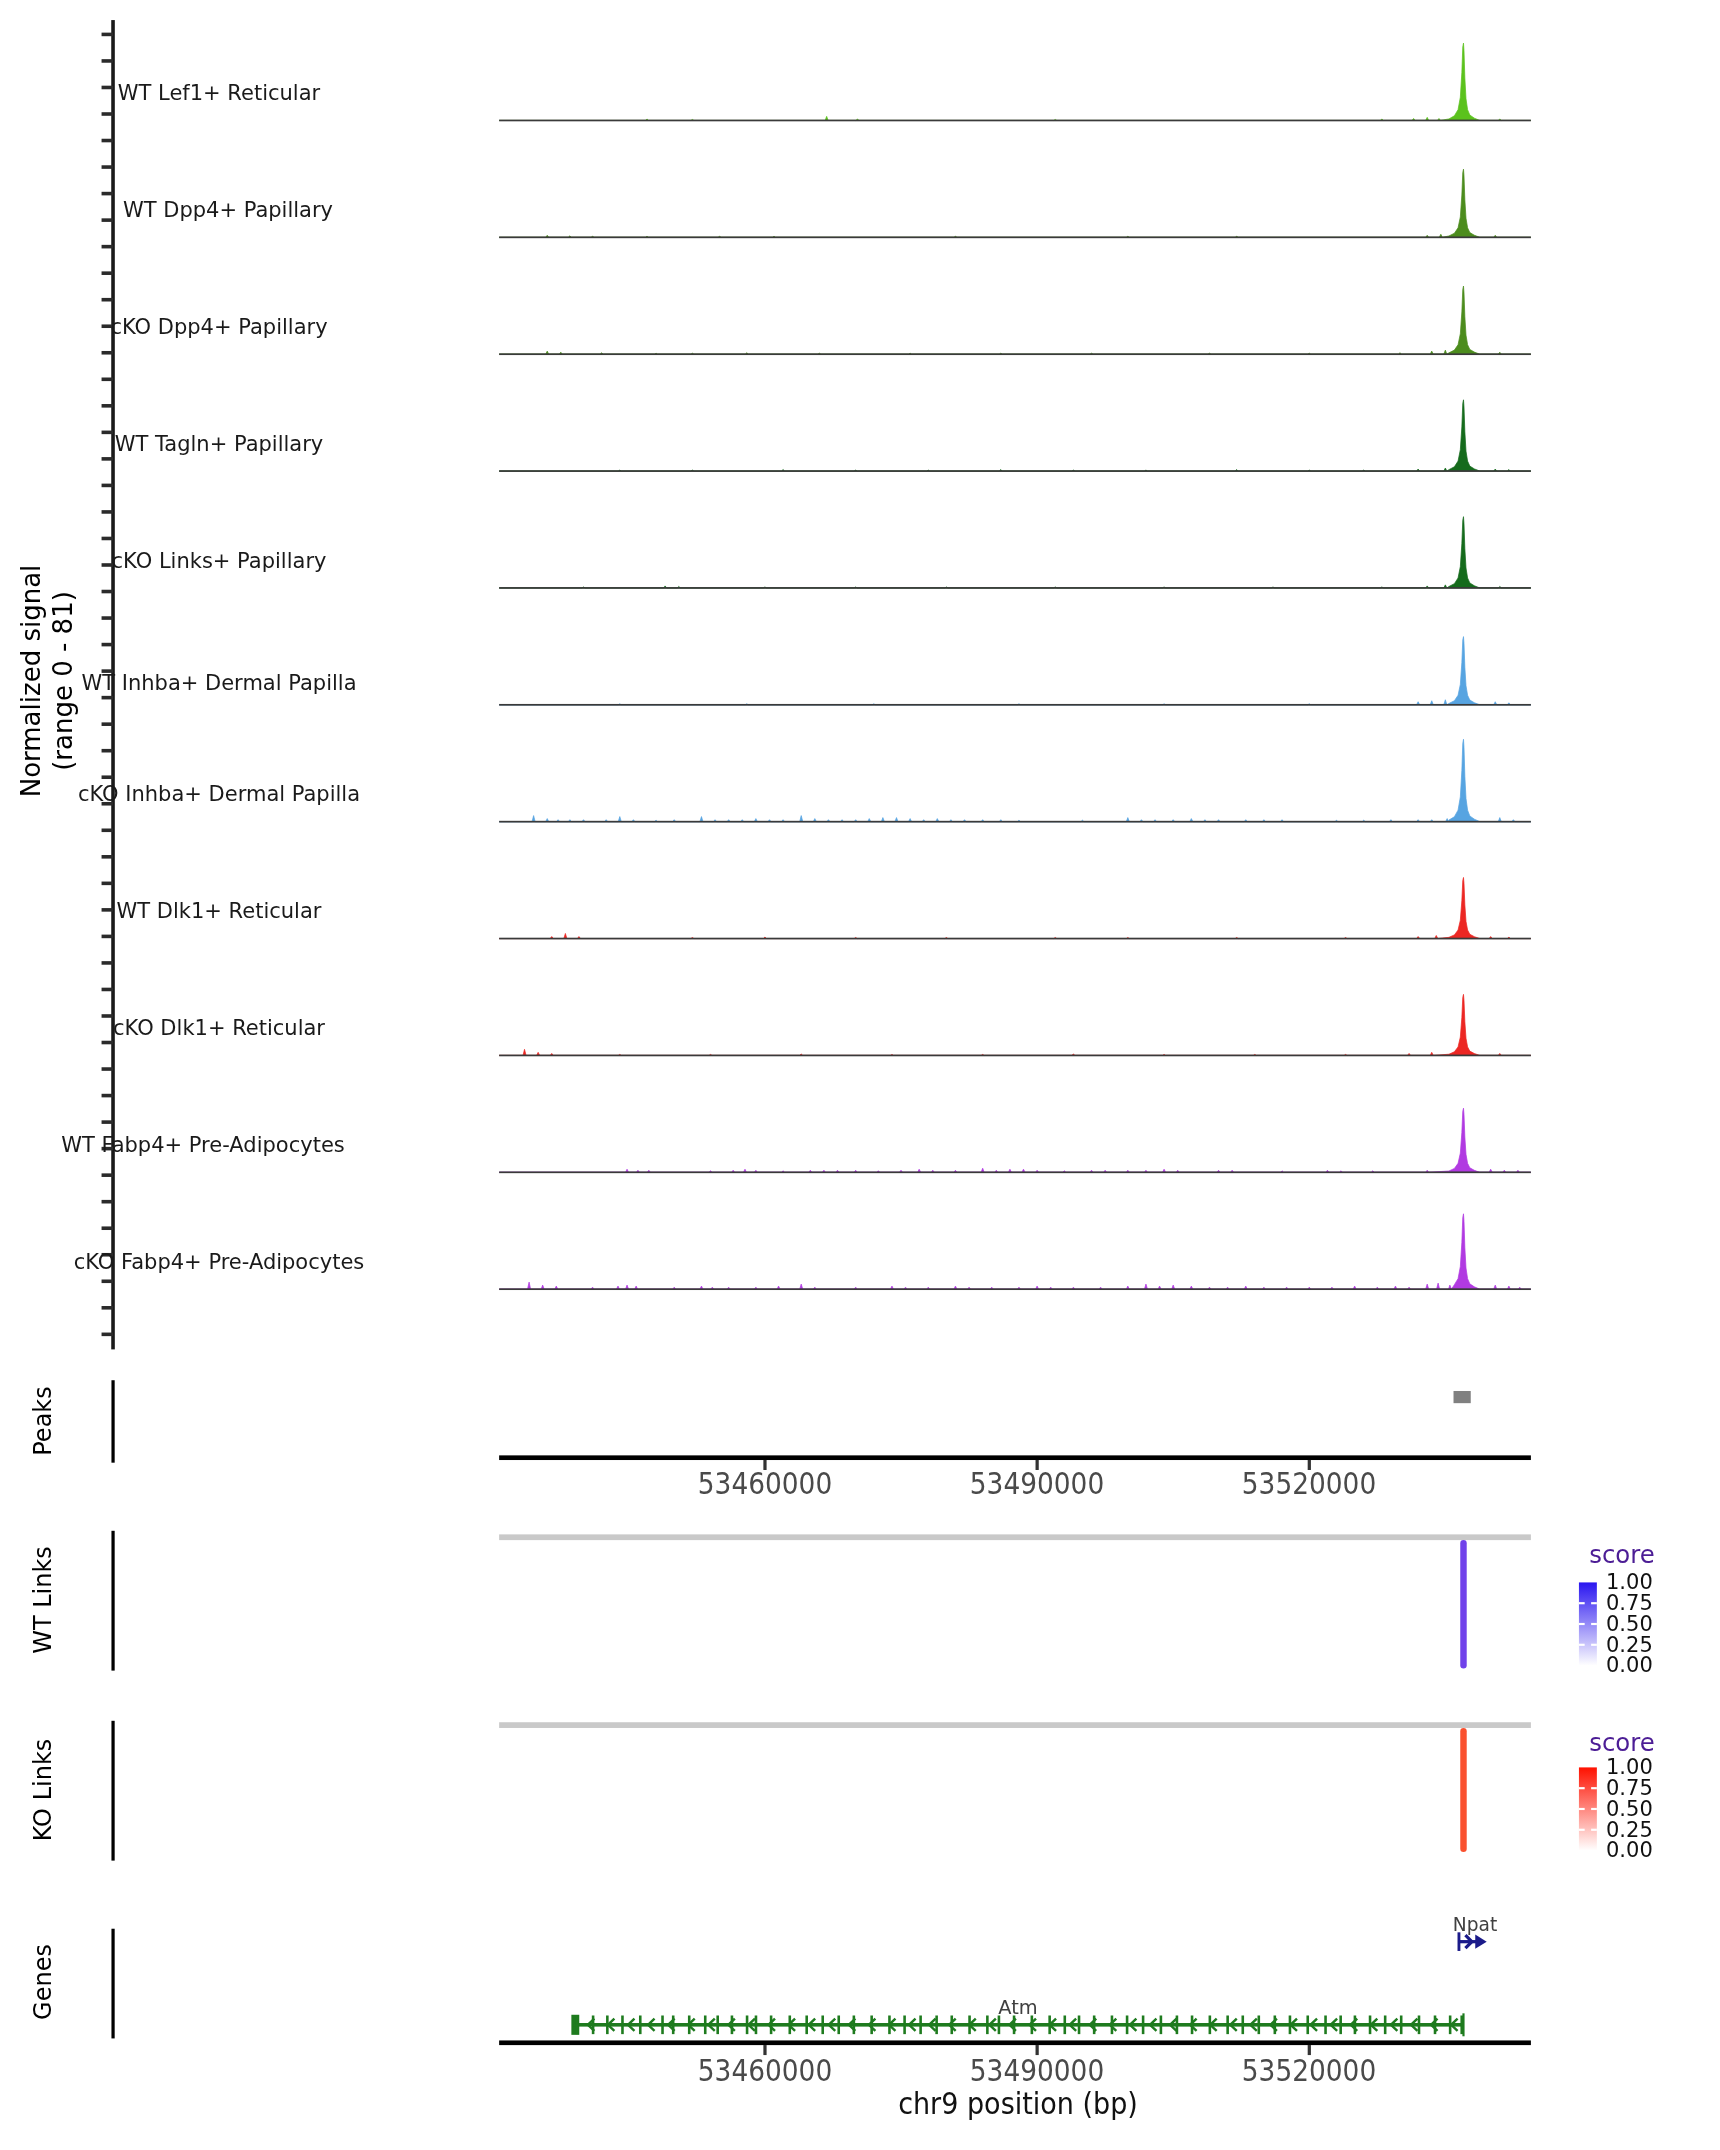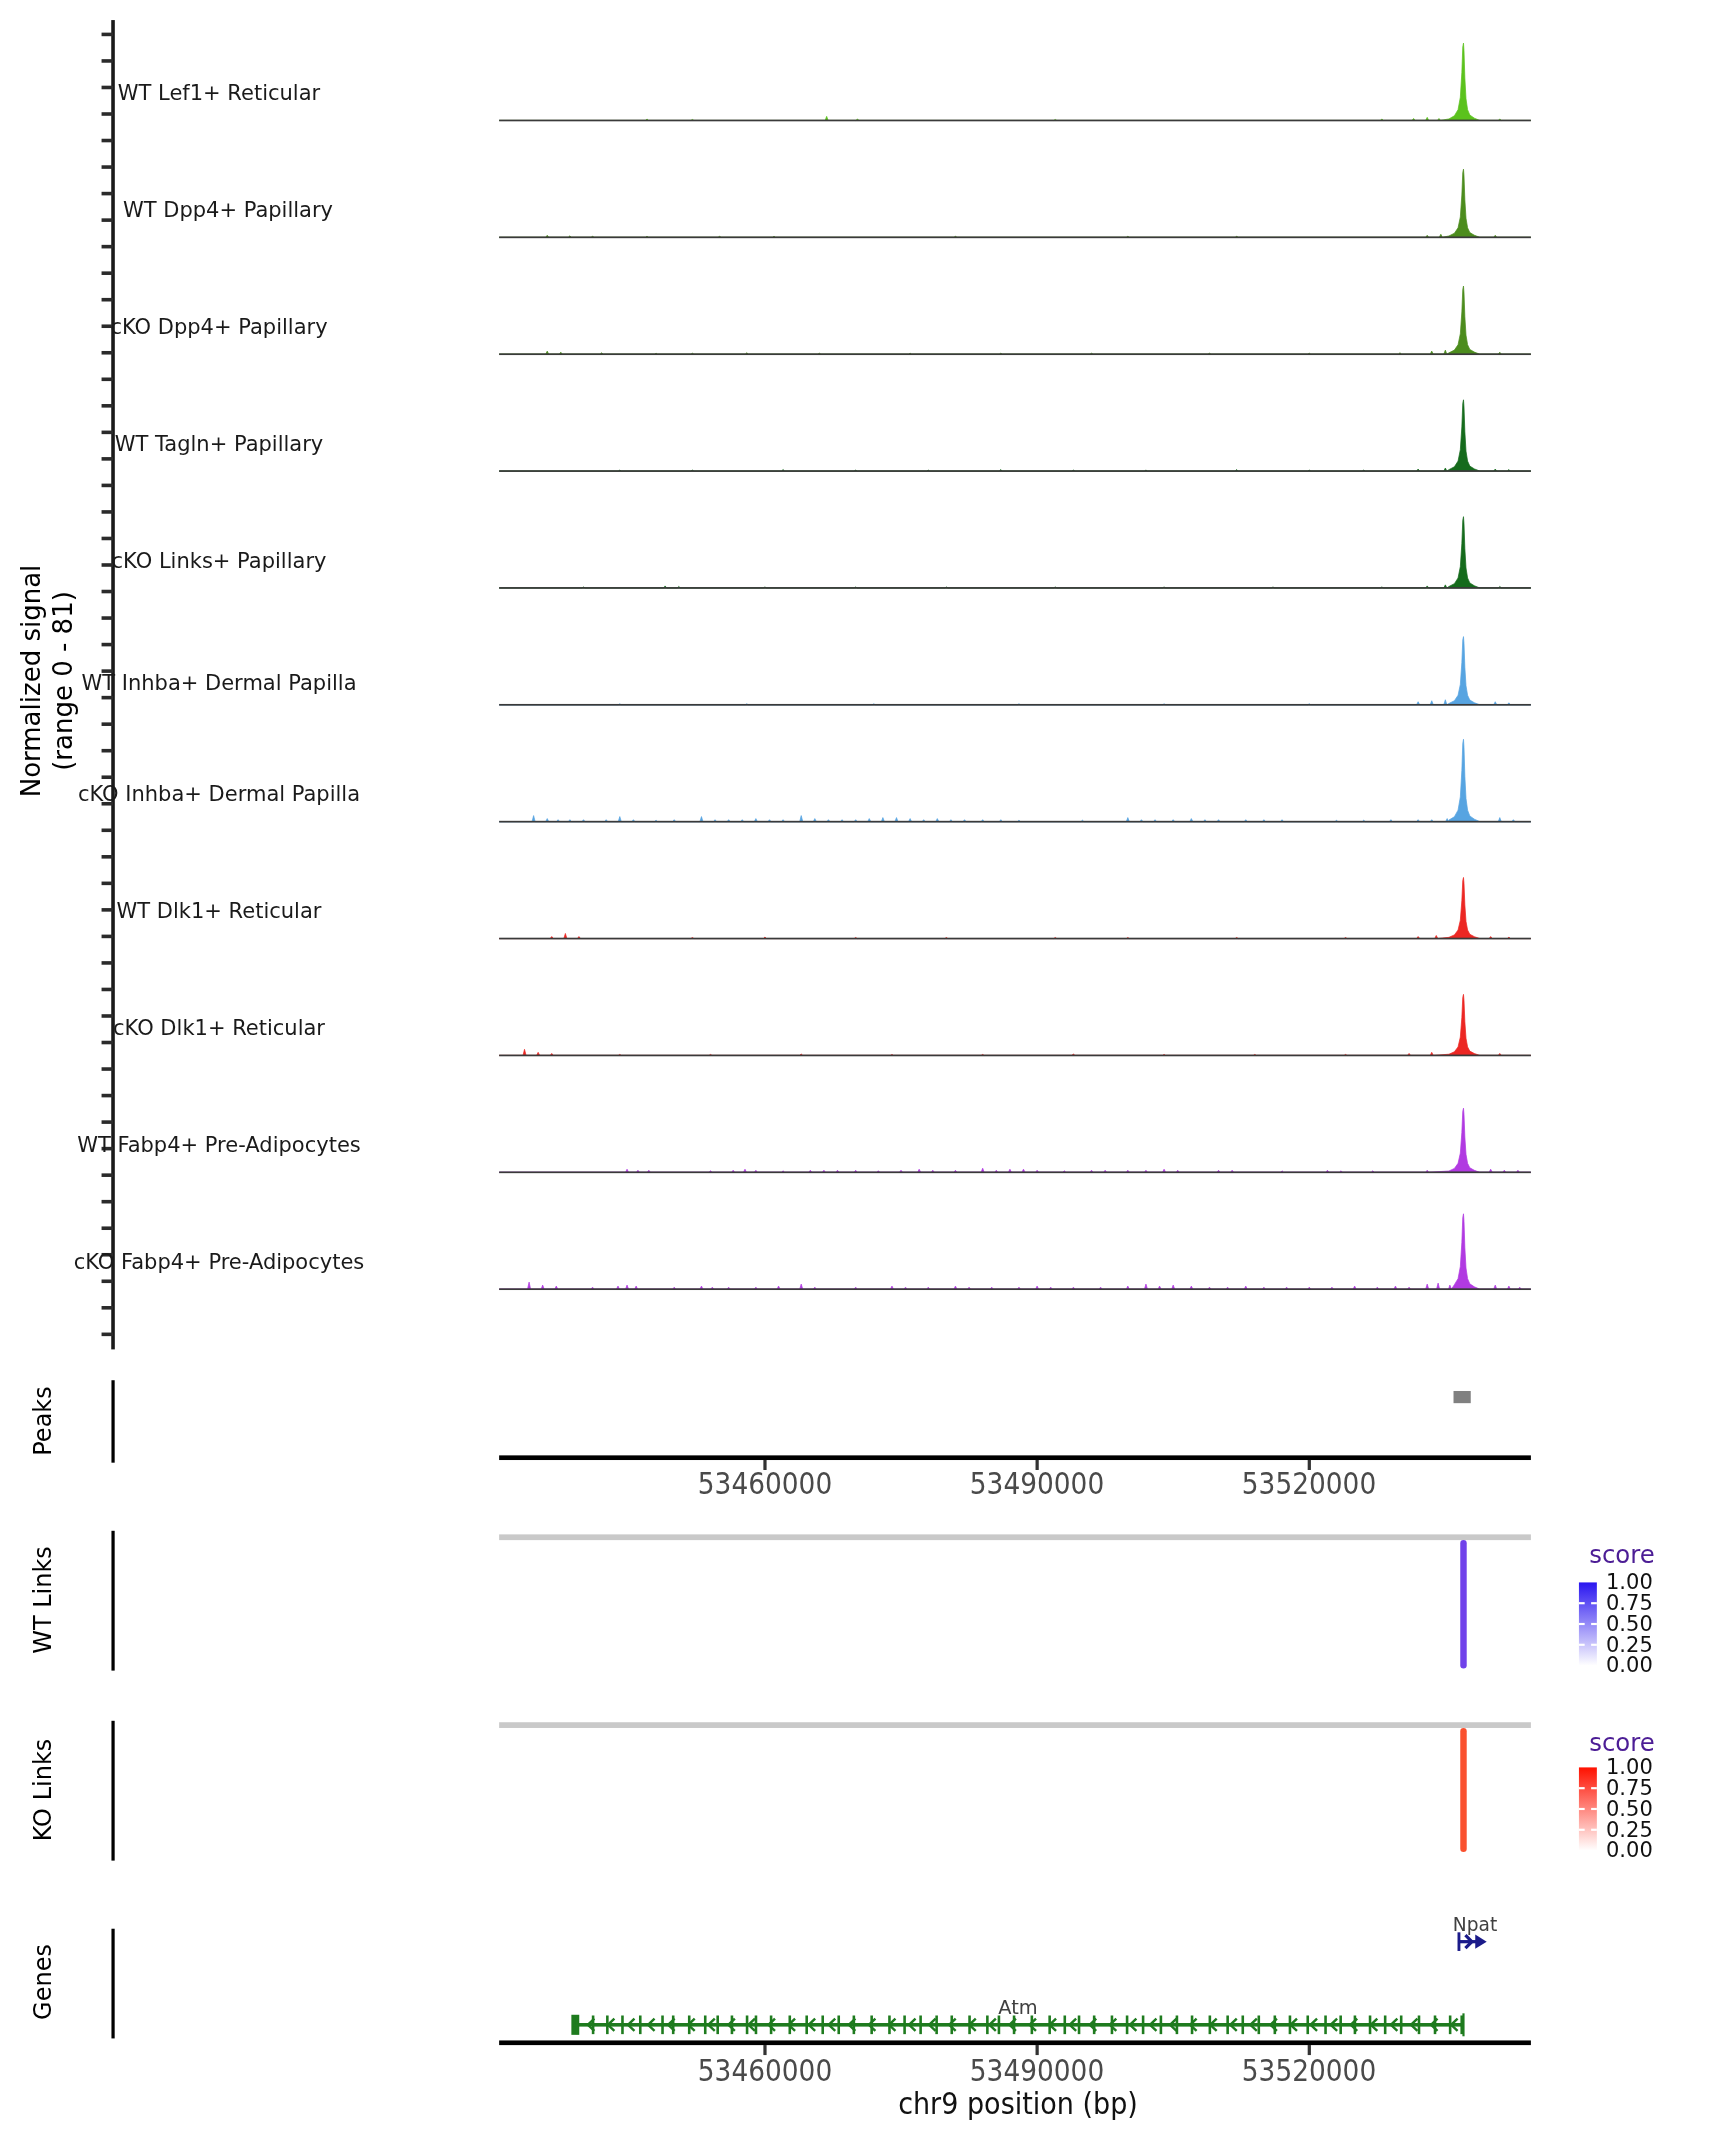--- a/index.html
+++ b/index.html
@@ -293,21 +293,21 @@
 
   <div class="lbl track-lbl" style="left:219px;top:93px;">WT Lef1+ Reticular</div>
   <div class="lbl track-lbl" style="left:228px;top:210px;">WT Dpp4+ Papillary</div>
   <div class="lbl track-lbl" style="left:219px;top:327px;">cKO Dpp4+ Papillary</div>
   <div class="lbl track-lbl" style="left:219px;top:444px;">WT Tagln+ Papillary</div>
   <div class="lbl track-lbl" style="left:219px;top:561px;">cKO Links+ Papillary</div>
   <div class="lbl track-lbl" style="left:219px;top:683px;">WT Inhba+ Dermal Papilla</div>
   <div class="lbl track-lbl" style="left:219px;top:794px;">cKO Inhba+ Dermal Papilla</div>
   <div class="lbl track-lbl" style="left:219px;top:911px;">WT Dlk1+ Reticular</div>
   <div class="lbl track-lbl" style="left:219px;top:1028px;">cKO Dlk1+ Reticular</div>
-  <div class="lbl track-lbl" style="left:219px;top:1145px;">WT Fabp4+ Pre-Adipocytes</div>
+  <div class="lbl track-lbl" style="left:203px;top:1145px;">WT Fabp4+ Pre-Adipocytes</div>
   <div class="lbl track-lbl" style="left:219px;top:1262px;">cKO Fabp4+ Pre-Adipocytes</div>
 
   <div class="lbl sec-lbl" style="left:43px;top:1421px;">Peaks</div>
   <div class="lbl sec-lbl" style="left:43px;top:1600px;">WT Links</div>
   <div class="lbl sec-lbl" style="left:43px;top:1790px;">KO Links</div>
   <div class="lbl sec-lbl" style="left:43px;top:1982px;">Genes</div>
 
   <div class="lbl tick" style="left:765px;top:1483px;">53460000</div>
   <div class="lbl tick" style="left:1037px;top:1483px;">53490000</div>
   <div class="lbl tick" style="left:1309px;top:1483px;">53520000</div>

